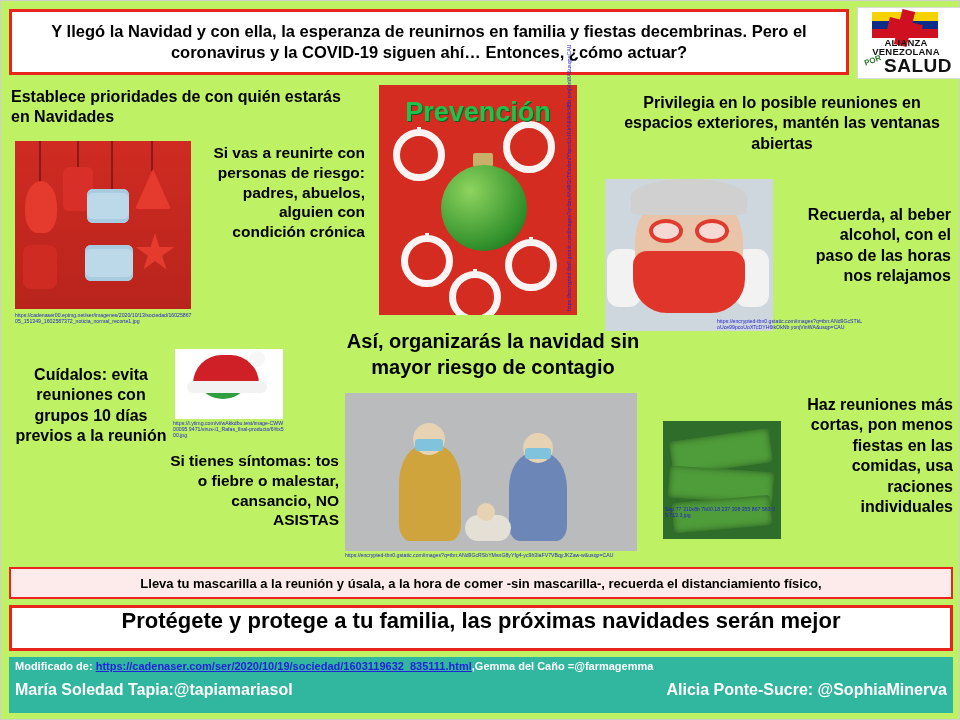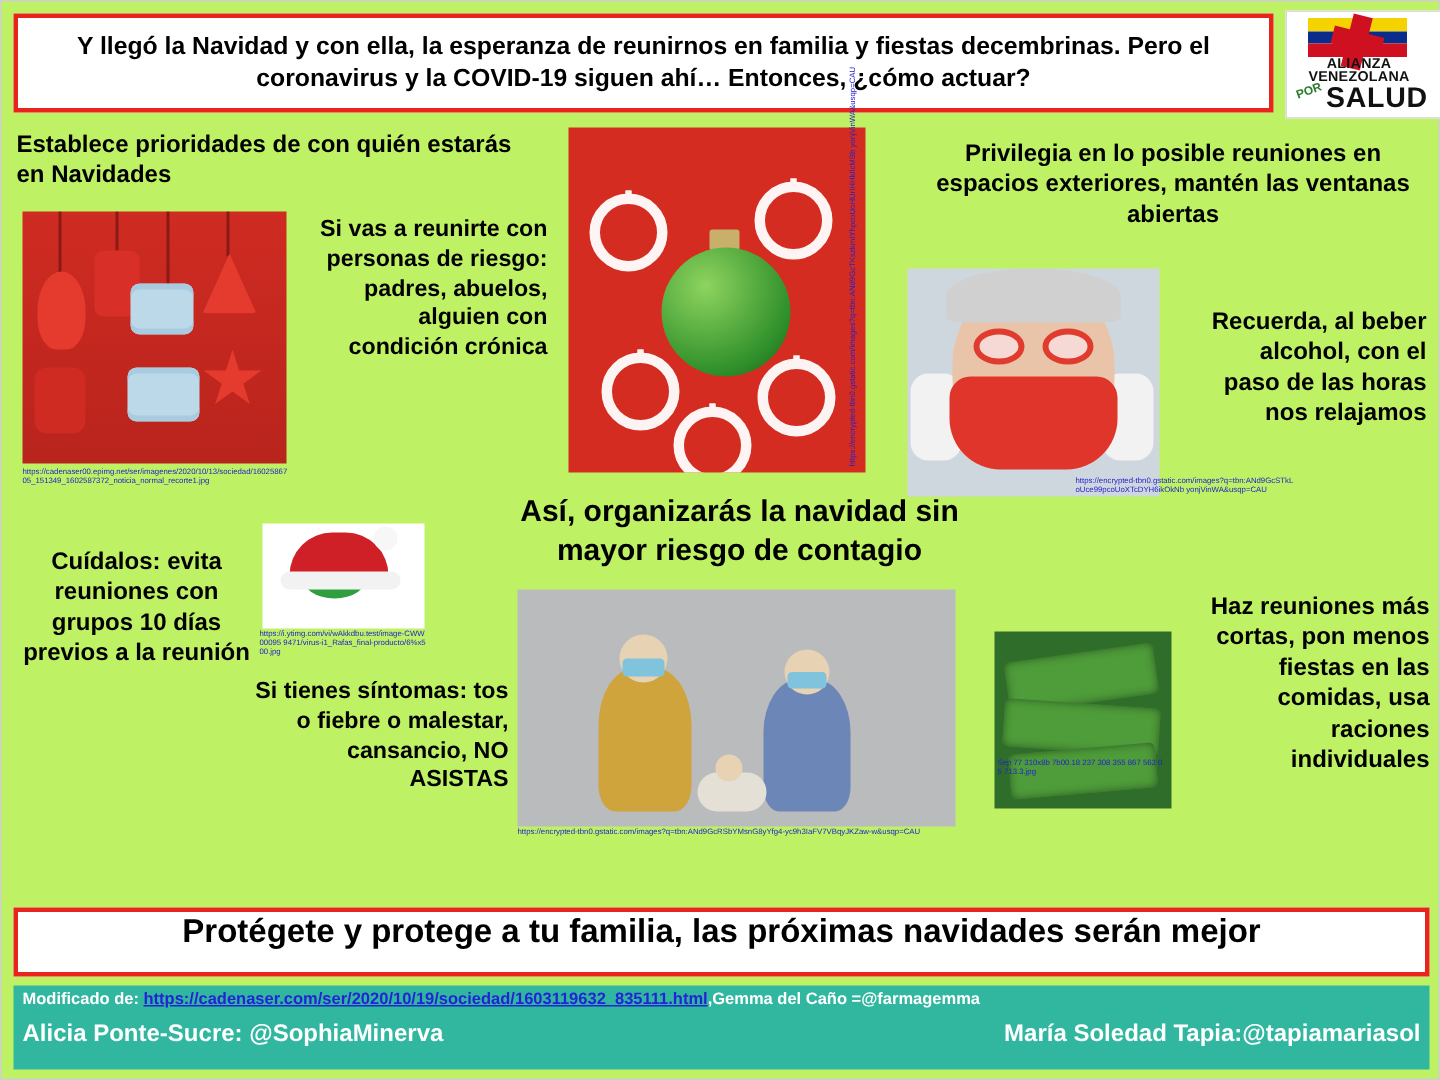--- a/index.html
+++ b/index.html
@@ -460,20 +460,21 @@
   <div class="caption" style="left:14px; top:312px; width:178px;">https://cadenaser00.epimg.net/ser/imagenes/2020/10/13/sociedad/1602586705_151349_1602587372_noticia_normal_recorte1.jpg</div>
 
   <div class="img" id="img-prevencion">
     <div class="virus" style="left:14px; top:44px;"></div>
     <div class="virus" style="left:124px; top:36px;"></div>
     <div class="virus" style="left:22px; top:150px;"></div>
     <div class="virus" style="left:126px; top:154px;"></div>
     <div class="virus" style="left:70px; top:186px;"></div>
     <div class="cap"></div>
     <div class="ball"></div>
+    <div class="prev-title">Prevención</div>
   </div>
   <div class="caption vert" style="left:566px; top:310px; width:222px;">https://encrypted-tbn0.gstatic.com/images?q=tbn:ANd9GcTKszkmIYhpcoUoHUrIHHkIlcMBb yonjVinWA&amp;usqp=CAU</div>
 
   <div class="img" id="img-man-redmask">
     <div class="hand" style="left:2px;"></div>
     <div class="hand" style="left:130px;"></div>
     <div class="face"></div>
     <div class="hair"></div>
     <div class="glasses" style="left:44px;"></div>
     <div class="glasses" style="left:90px;"></div>
@@ -501,29 +502,32 @@
   </div>
   <div class="caption" style="left:344px; top:552px; width:292px;">https://encrypted-tbn0.gstatic.com/images?q=tbn:ANd9GcRSbYMsnG8yYfg4-yc9h3IaFV7VBqyJKZaw-w&amp;usqp=CAU</div>
 
   <div class="img" id="img-hallacas">
     <div class="leaf" style="left:8px; top:14px; width:100px; height:34px; transform:rotate(-8deg);"></div>
     <div class="leaf" style="left:6px; top:48px; width:104px; height:32px; transform:rotate(4deg);"></div>
     <div class="leaf" style="left:10px; top:78px; width:98px; height:30px; transform:rotate(-5deg);"></div>
   </div>
   <div class="caption" style="left:664px; top:506px; width:112px;">Sep 77 310x8b 7b00.18 237 308 355 867 563 05 713.3.jpg</div>
 
+  <div class="bar-pink">
+    <span>Lleva tu mascarilla a la reunión y úsala, a la hora de comer -sin mascarilla-, recuerda el distanciamiento físico,</span>
+  </div>
 
   <div class="bar-white">
     <span>Protégete y protege a tu familia, las próximas navidades serán mejor</span>
   </div>
 
   <div class="footer">
     <div class="footer-line1">
       <span>Modificado de:</span>
       <a href="#">https://cadenaser.com/ser/2020/10/19/sociedad/1603119632_835111.html</a><span>,Gemma del Caño =@farmagemma</span>
     </div>
     <div class="footer-names">
+      <span>María Soledad Tapia:@tapiamariasol</span>
       <span>Alicia Ponte-Sucre:  @SophiaMinerva</span>
-      <span>María Soledad Tapia:@tapiamariasol</span>
     </div>
   </div>
 
 </div>
 
 </body></html>

